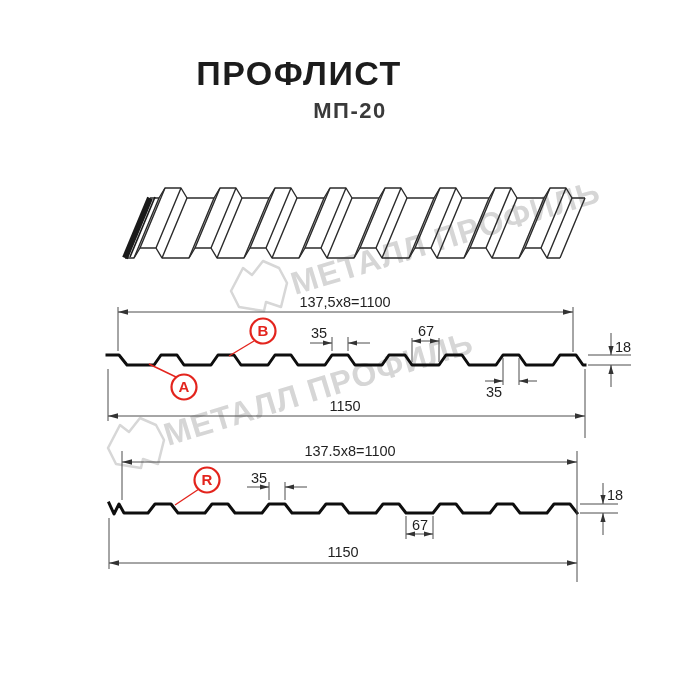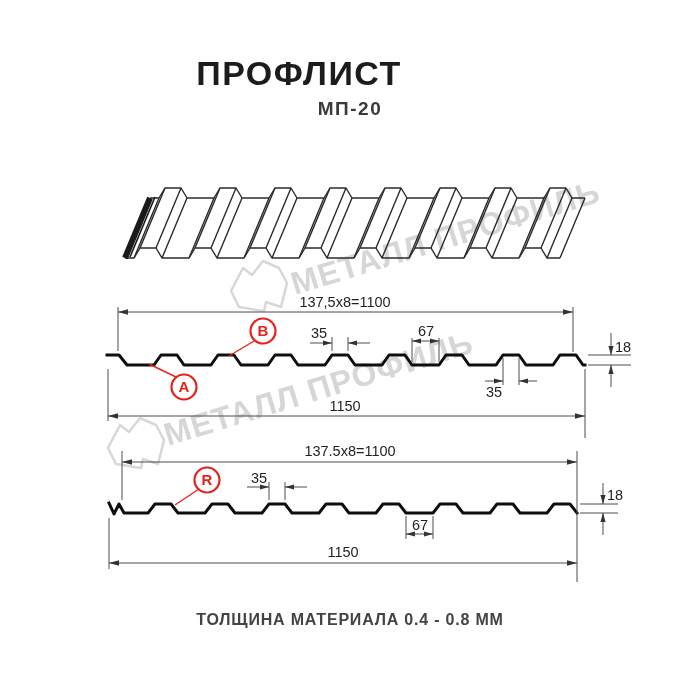--- a/index.html
+++ b/index.html
@@ -6,21 +6,21 @@
   .canvas{
     position:relative;width:700px;height:700px;background:#ffffff;overflow:hidden;
     font-family:"Liberation Sans", sans-serif;
   }
   .title{
     position:absolute;top:54px;left:0;width:598px;text-align:center;
     font-size:34px;font-weight:bold;letter-spacing:1.5px;color:#1c1c1c;
   }
   .subtitle{
     position:absolute;top:98px;left:0;width:700px;text-align:center;
-    font-size:19px;font-weight:600;letter-spacing:1.5px;color:#3a3a3a;
+    font-size:22px;font-weight:600;letter-spacing:1.5px;color:#3a3a3a;
   }
   .footer{
     position:absolute;top:611px;left:0;width:700px;text-align:center;
     font-size:16px;font-weight:600;letter-spacing:0.8px;color:#434343;
   }
   svg{position:absolute;top:0;left:0;}
   .prof{fill:none;stroke:#0e0e0e;stroke-width:3;stroke-linejoin:round;stroke-linecap:square;}
   .sheet{fill:none;stroke:#2b2b2b;stroke-width:1.4;stroke-linejoin:round;}
   .dim{stroke:#4c4c4c;stroke-width:1;fill:none;}
   .arr{fill:#333333;stroke:none;}
@@ -168,14 +168,13 @@
       </g>
 
       <g>
         <line class="redline" x1="199" y1="489" x2="175" y2="505"></line>
         <circle class="red" cx="207" cy="480" r="12.5"></circle>
         <text class="redtxt" x="207" y="485">R</text>
       </g>
     </g>
   </svg>
 
-  <div class="footer">ТОЛЩИНА МАТЕРИАЛА 0.4 - 0.8 ММ</div>
 </div>
 
 </body></html>

